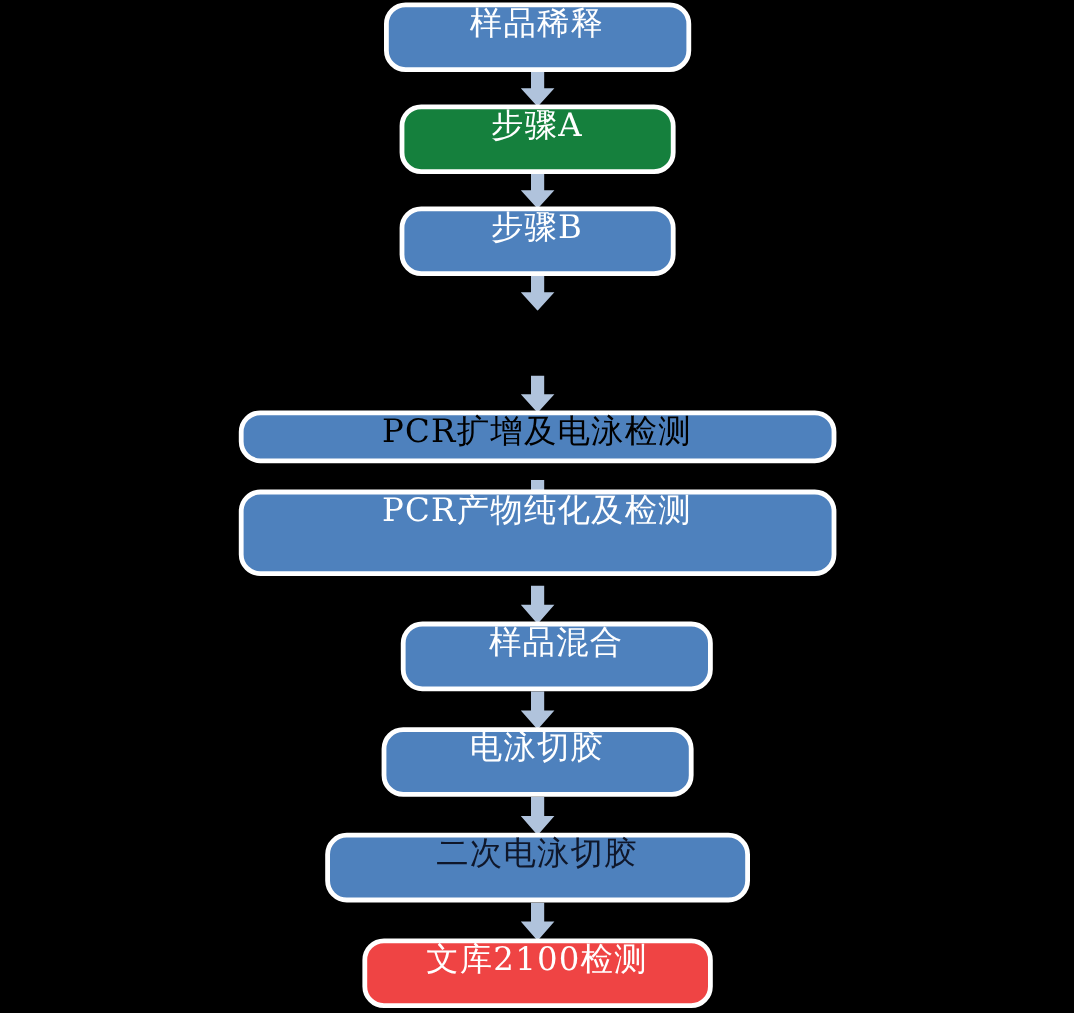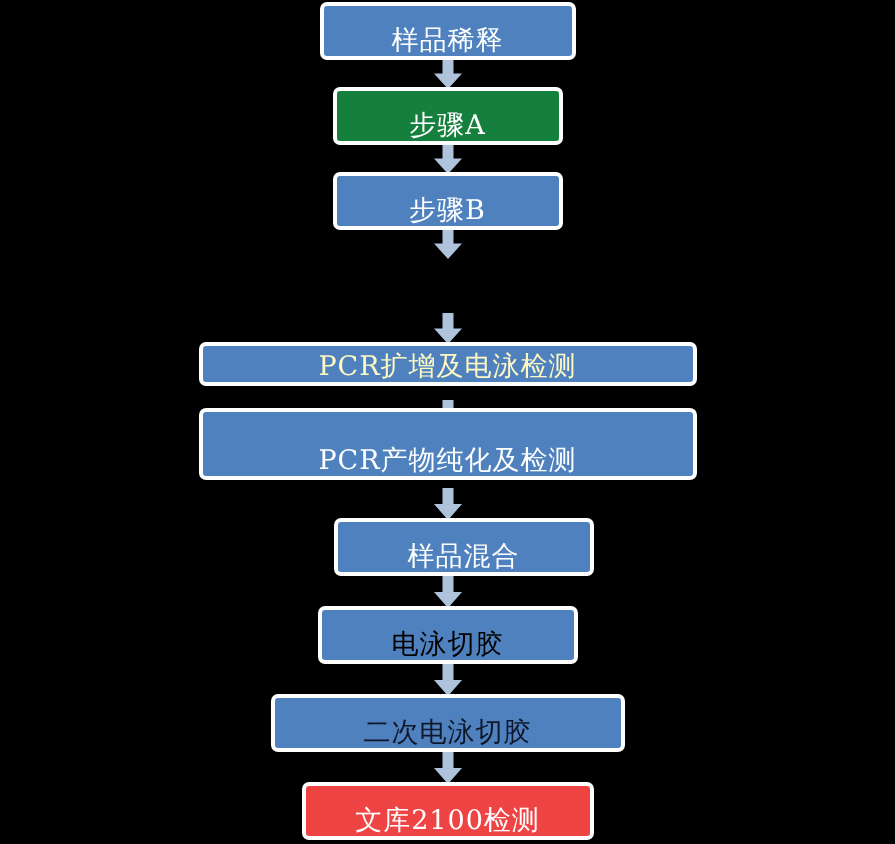--- a/index.html
+++ b/index.html
@@ -19,23 +19,23 @@
     height: 844px;
     background: #000000;
   }
   .node {
     position: absolute;
     left: 50%;
     transform: translateX(-50%);
     box-sizing: border-box;
     background: #4E81BD;
     border: 4px solid #FFFFFF;
-    border-radius: 7px;
+    border-radius: 18px;
     display: flex;
-    align-items: flex-end;
+    align-items: flex-start;
     justify-content: center;
     color: #FFFFFF;
     font-size: 27px;
     line-height: 1;
     letter-spacing: 1px;
     white-space: nowrap;
     font-family: "DejaVu Serif", "Liberation Serif", serif;
     text-rendering: geometricPrecision;
   }
   .node-label {
@@ -101,30 +101,30 @@
     </div>
     <div class="node" style="top: 2px; width: 256px; height: 58px; background: rgb(78, 129, 189); border-color: rgb(255, 255, 255); color: rgb(255, 255, 255);">
       <span class="node-label">样品稀释</span>
     </div>
     <div class="node" style="top: 87px; width: 230px; height: 58px; background: #15803d; border-color: rgb(255, 255, 255); color: rgb(255, 255, 255);">
       <span class="node-label">步骤A</span>
     </div>
     <div class="node" style="top: 172px; width: 230px; height: 58px; background: rgb(78, 129, 189); border-color: rgb(255, 255, 255); color: #ffffff;">
       <span class="node-label">步骤B</span>
     </div>
-    <div class="node" style="top: 342px; width: 498px; height: 44px; background: rgb(78, 129, 189); border-color: rgb(255, 255, 255); color: #fef9c3;">
+    <div class="node" style="top: 342px; width: 498px; height: 44px; background: rgb(78, 129, 189); border-color: rgb(255, 255, 255); color: #000000;">
       <span class="node-label">PCR扩增及电泳检测</span>
     </div>
     <div class="node" style="top: 408px; width: 498px; height: 72px; background: rgb(78, 129, 189); border-color: rgb(255, 255, 255); color: #ffffff;">
       <span class="node-label">PCR产物纯化及检测</span>
     </div>
     <div class="node" style="top: 518px; width: 260px; height: 58px; background: rgb(78, 129, 189); border-color: rgb(255, 255, 255); color: rgb(255, 255, 255); margin-left: 16px;">
       <span class="node-label">样品混合</span>
     </div>
-    <div class="node" style="top: 606px; width: 260px; height: 58px; background: rgb(78, 129, 189); border-color: rgb(255, 255, 255); color: #000000;">
+    <div class="node" style="top: 606px; width: 260px; height: 58px; background: rgb(78, 129, 189); border-color: rgb(255, 255, 255); color: #ffffff;">
       <span class="node-label">电泳切胶</span>
     </div>
     <div class="node" style="top: 694px; width: 354px; height: 58px; background: rgb(78, 129, 189); border-color: rgb(255, 255, 255); color: #0f172a;">
       <span class="node-label">二次电泳切胶</span>
     </div>
     <div class="node" style="top: 782px; width: 292px; height: 58px; background: #ef4444; border-color: rgb(255, 255, 255); color: rgb(255, 255, 255);">
       <span class="node-label">文库2100检测</span>
     </div>
   </div>
 

